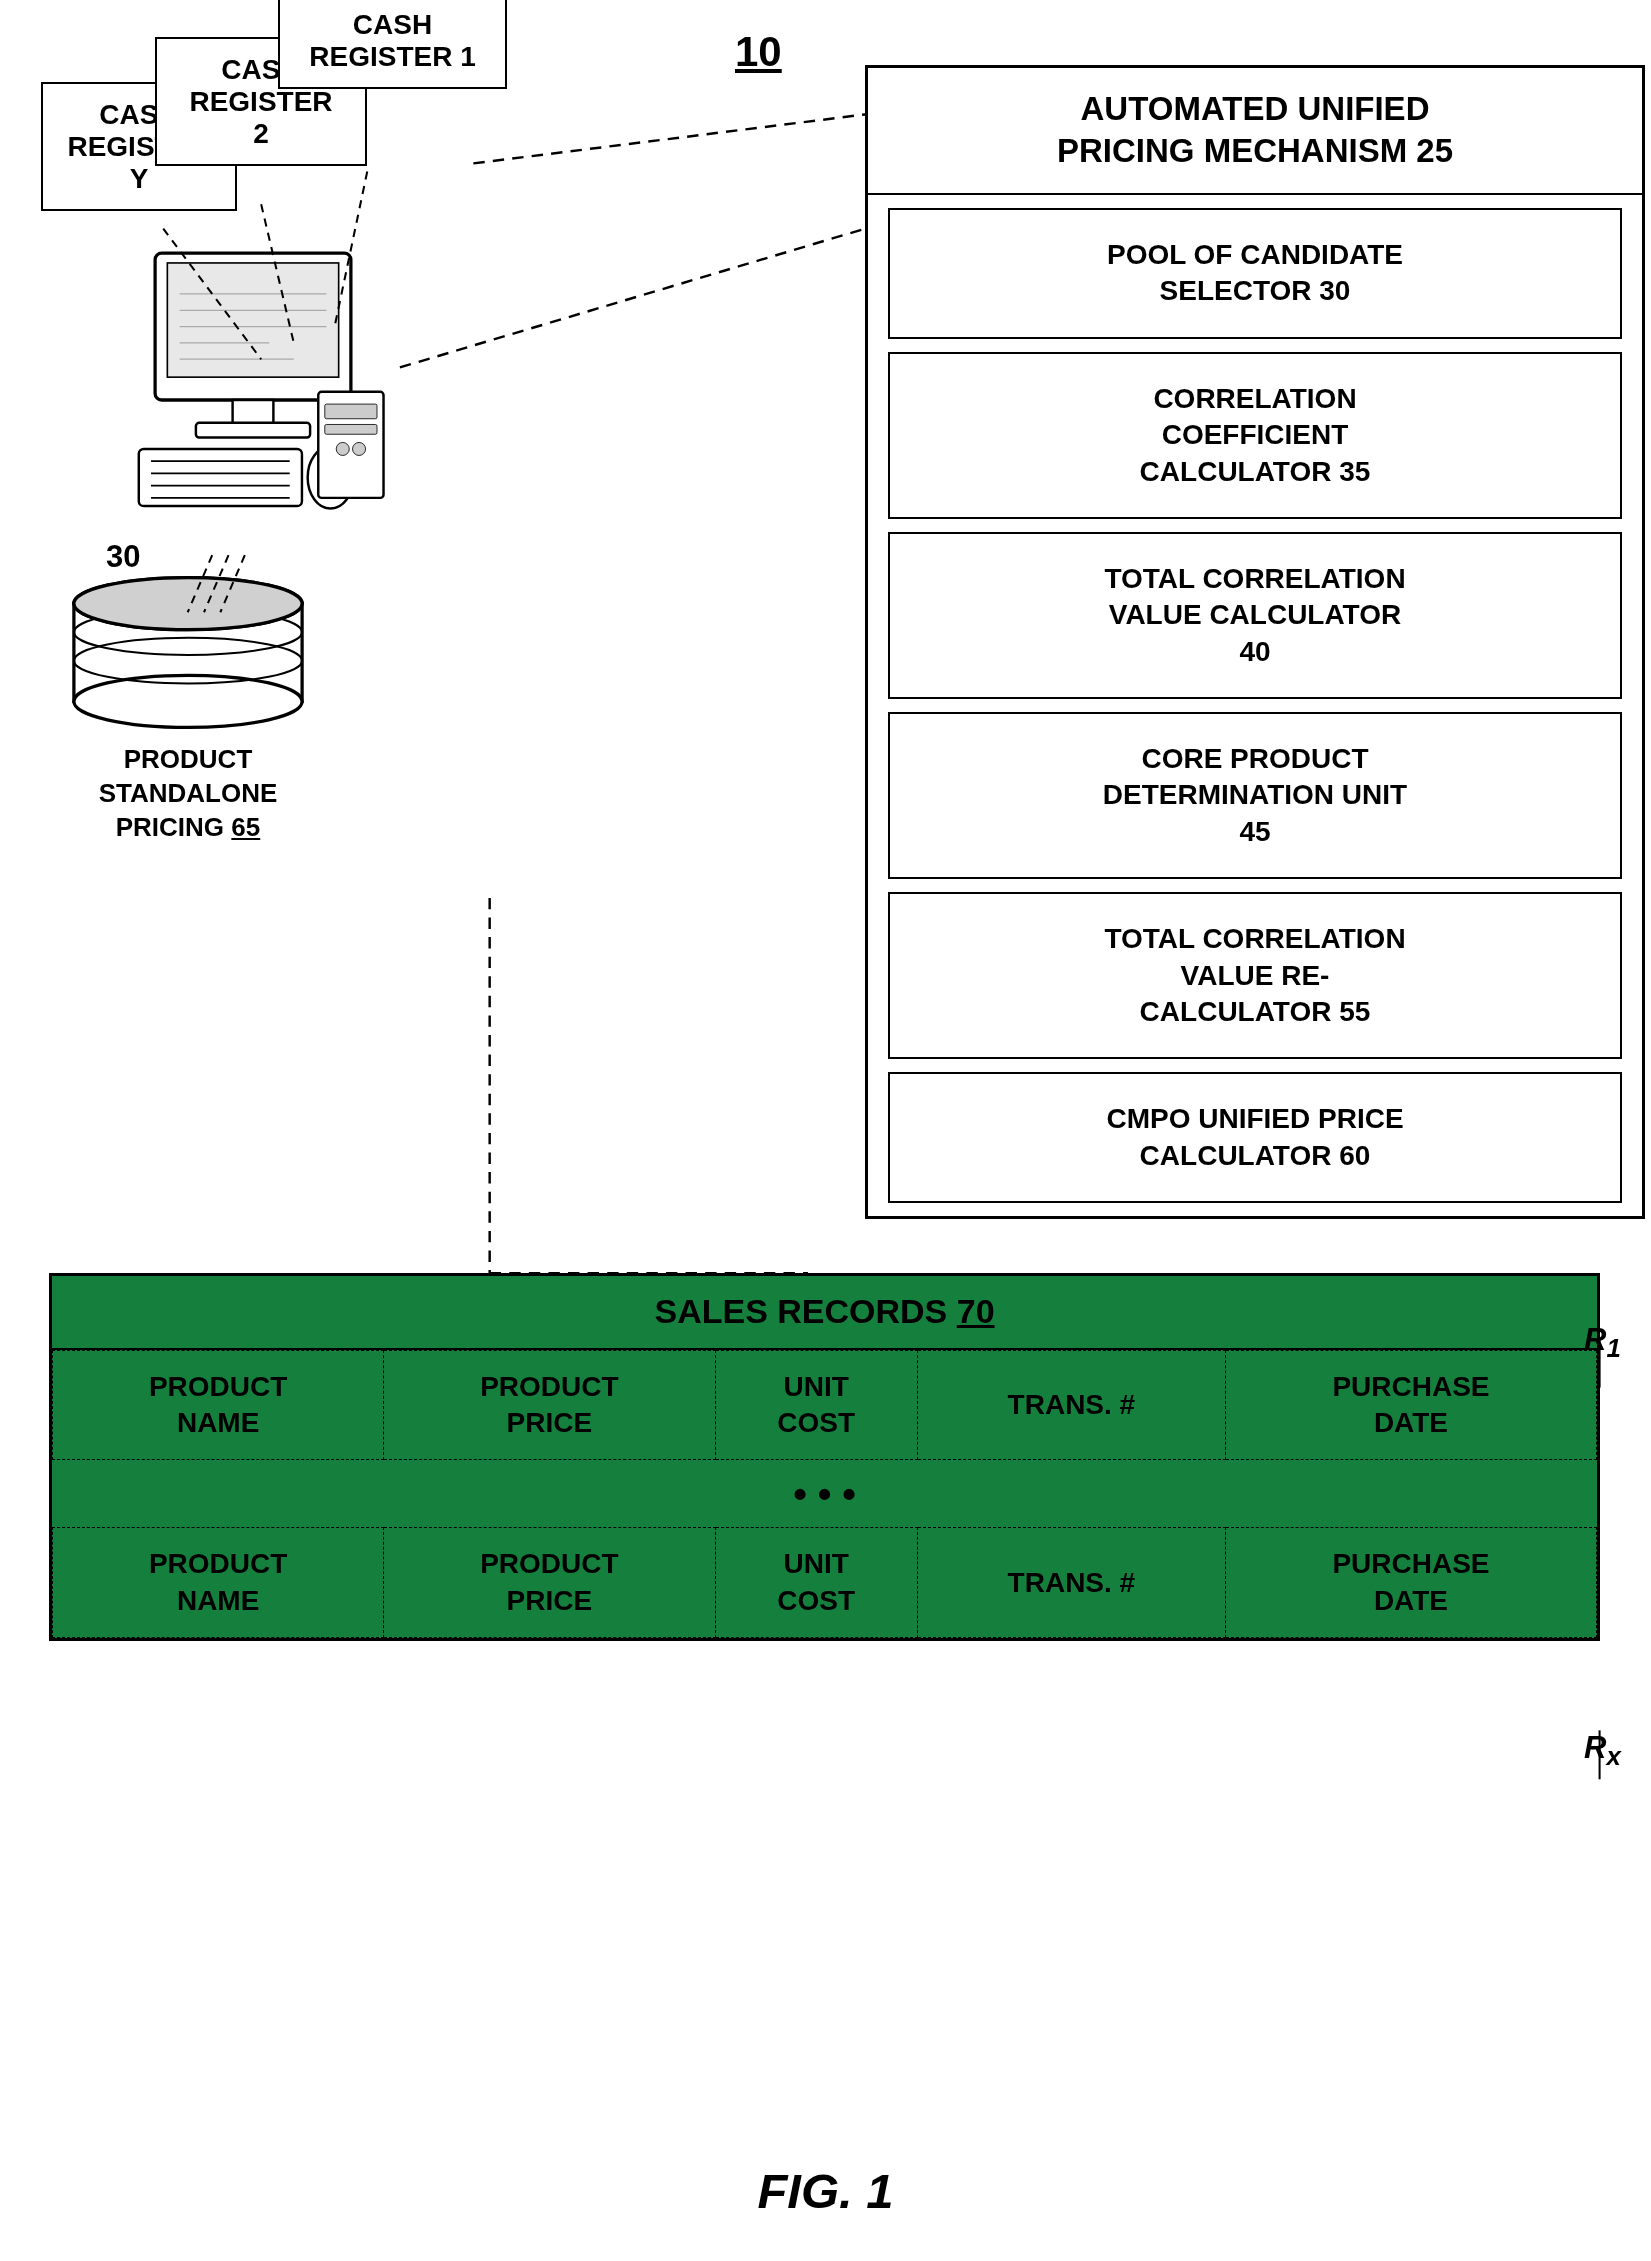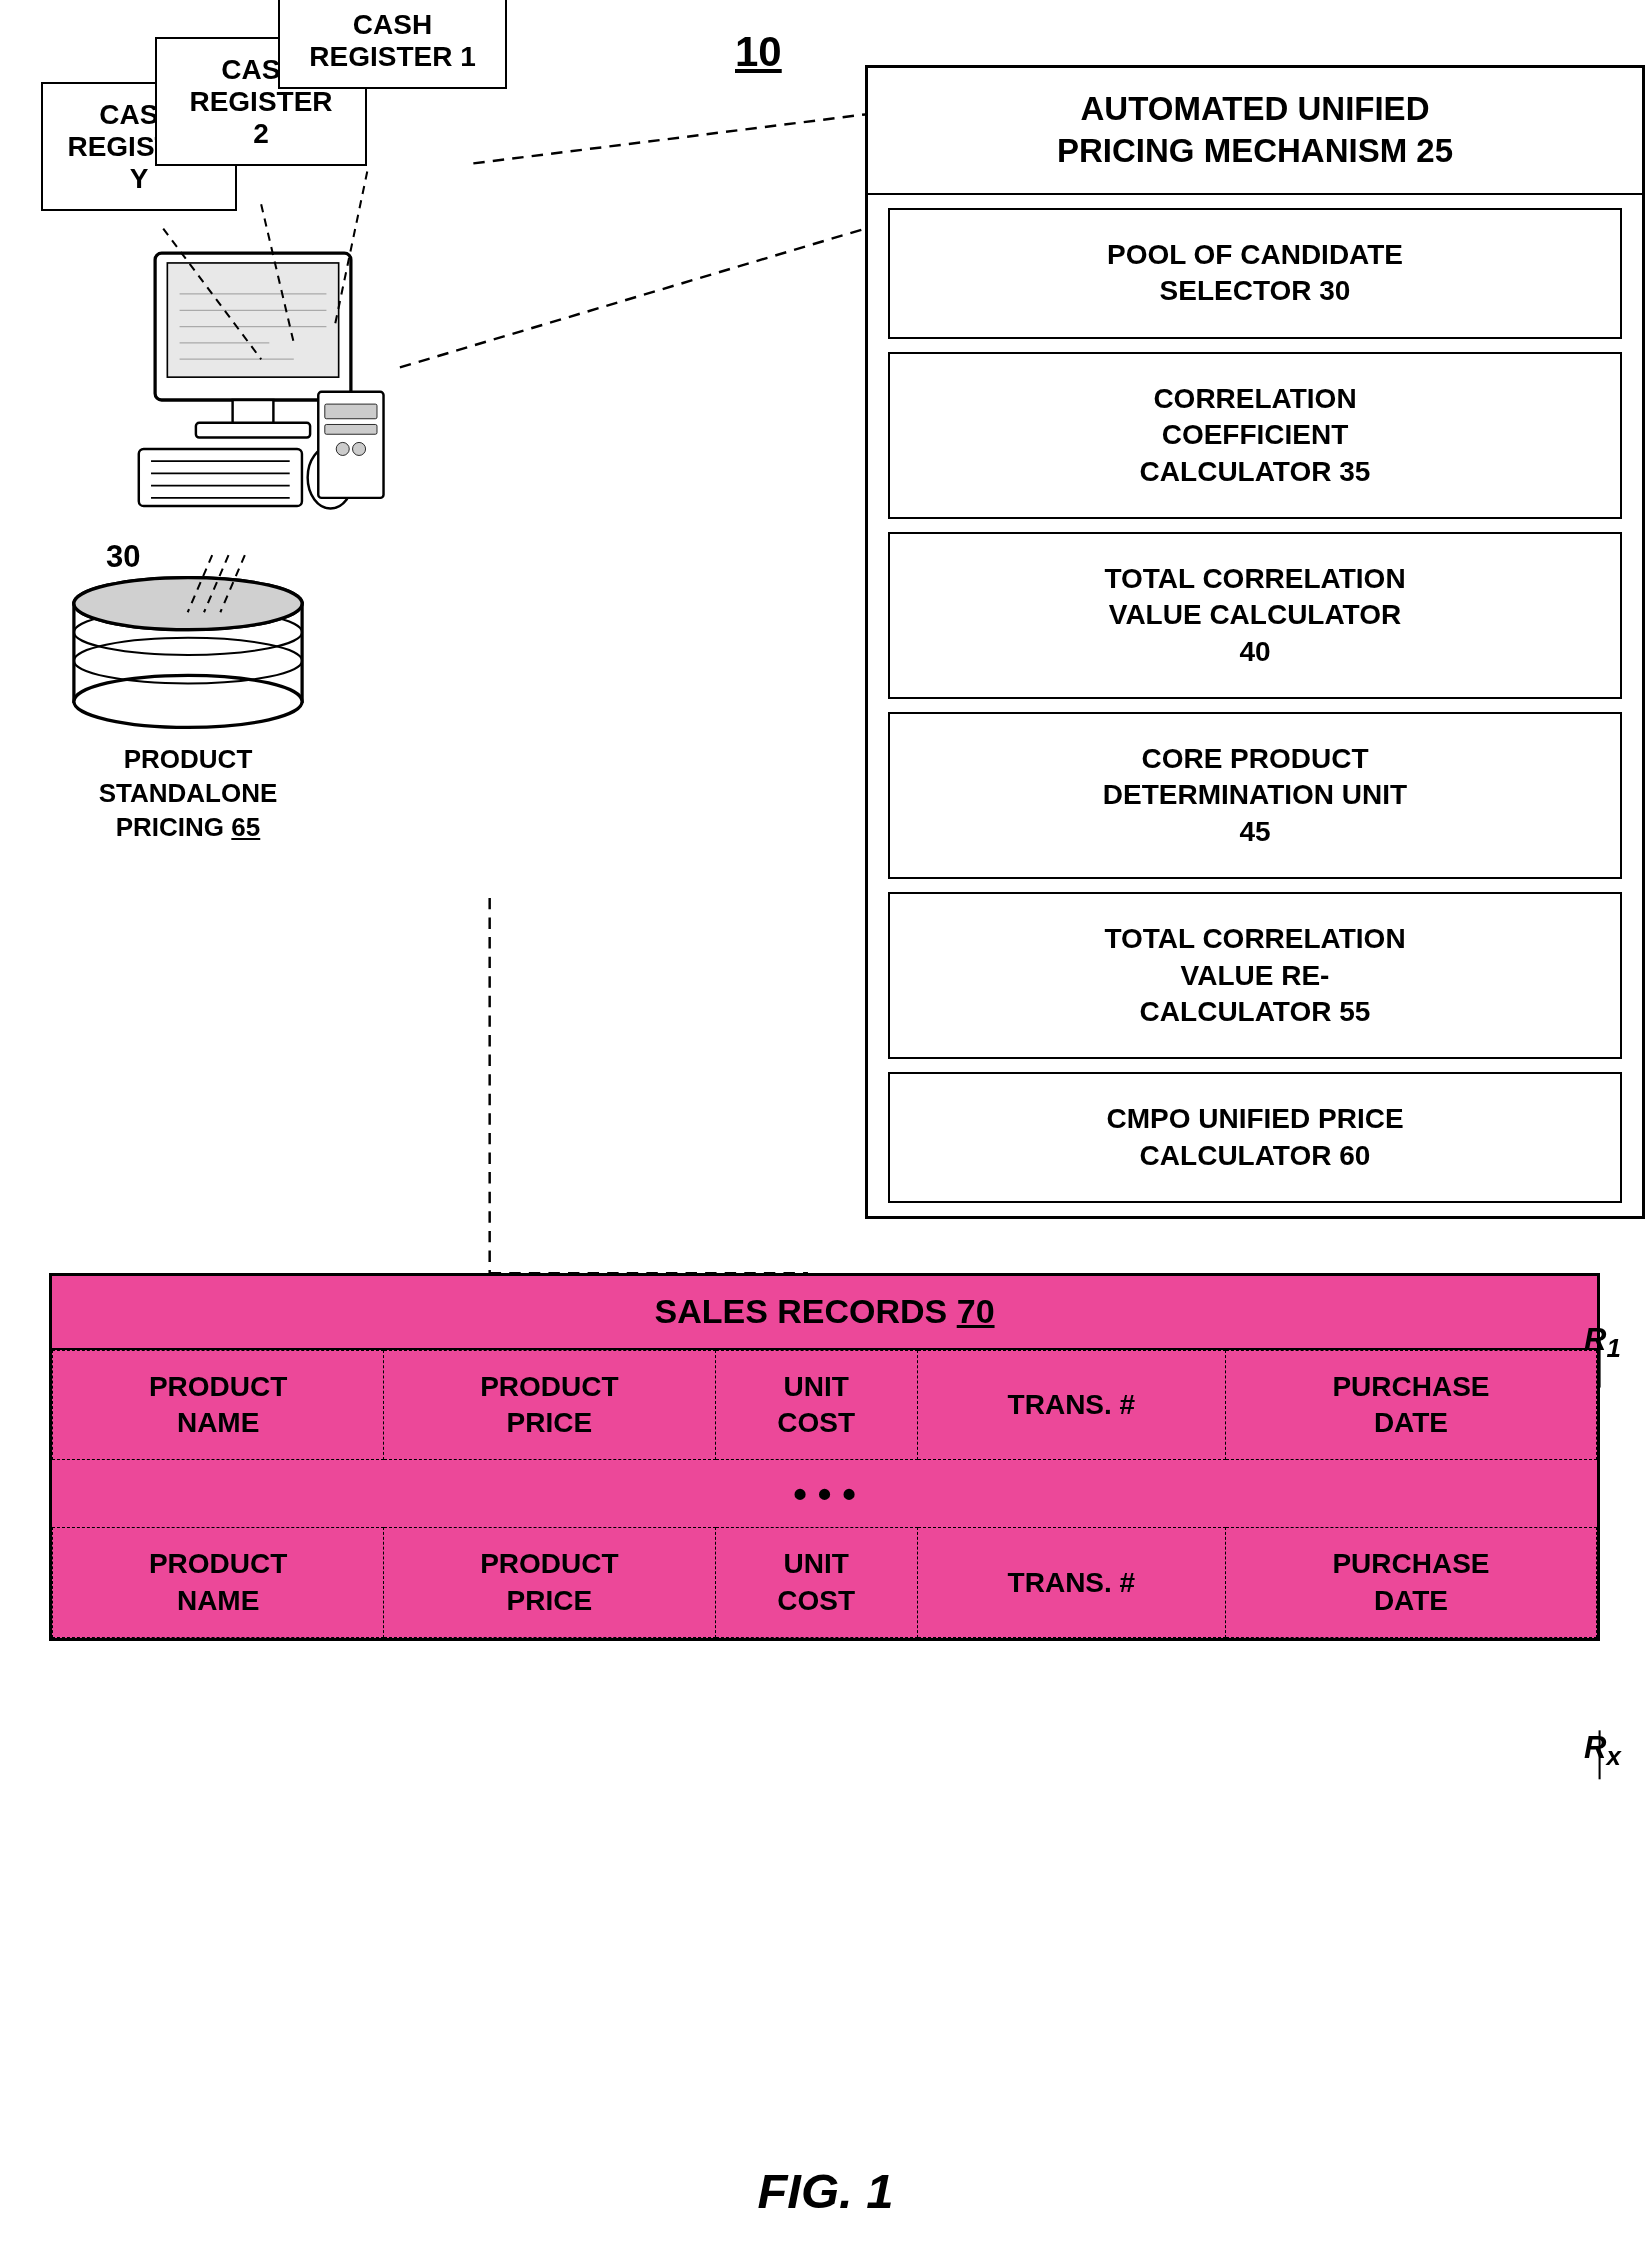--- a/index.html
+++ b/index.html
@@ -76,21 +76,21 @@
     
     .sales-records-area {
       position: absolute;
       top: 1273px;
       left: 49px;
       width: 1551px;
     }
 
     .sales-records-outer {
       border: 3.3px solid #000;
-      background: #ec4899;
+      background: #15803d;
     }
 
     .sales-records-title {
       text-align: center;
       font-size: 34px;
       font-weight: bold;
       padding: 16.3px;
       border-bottom: 2.4px solid #000;
     }
 

